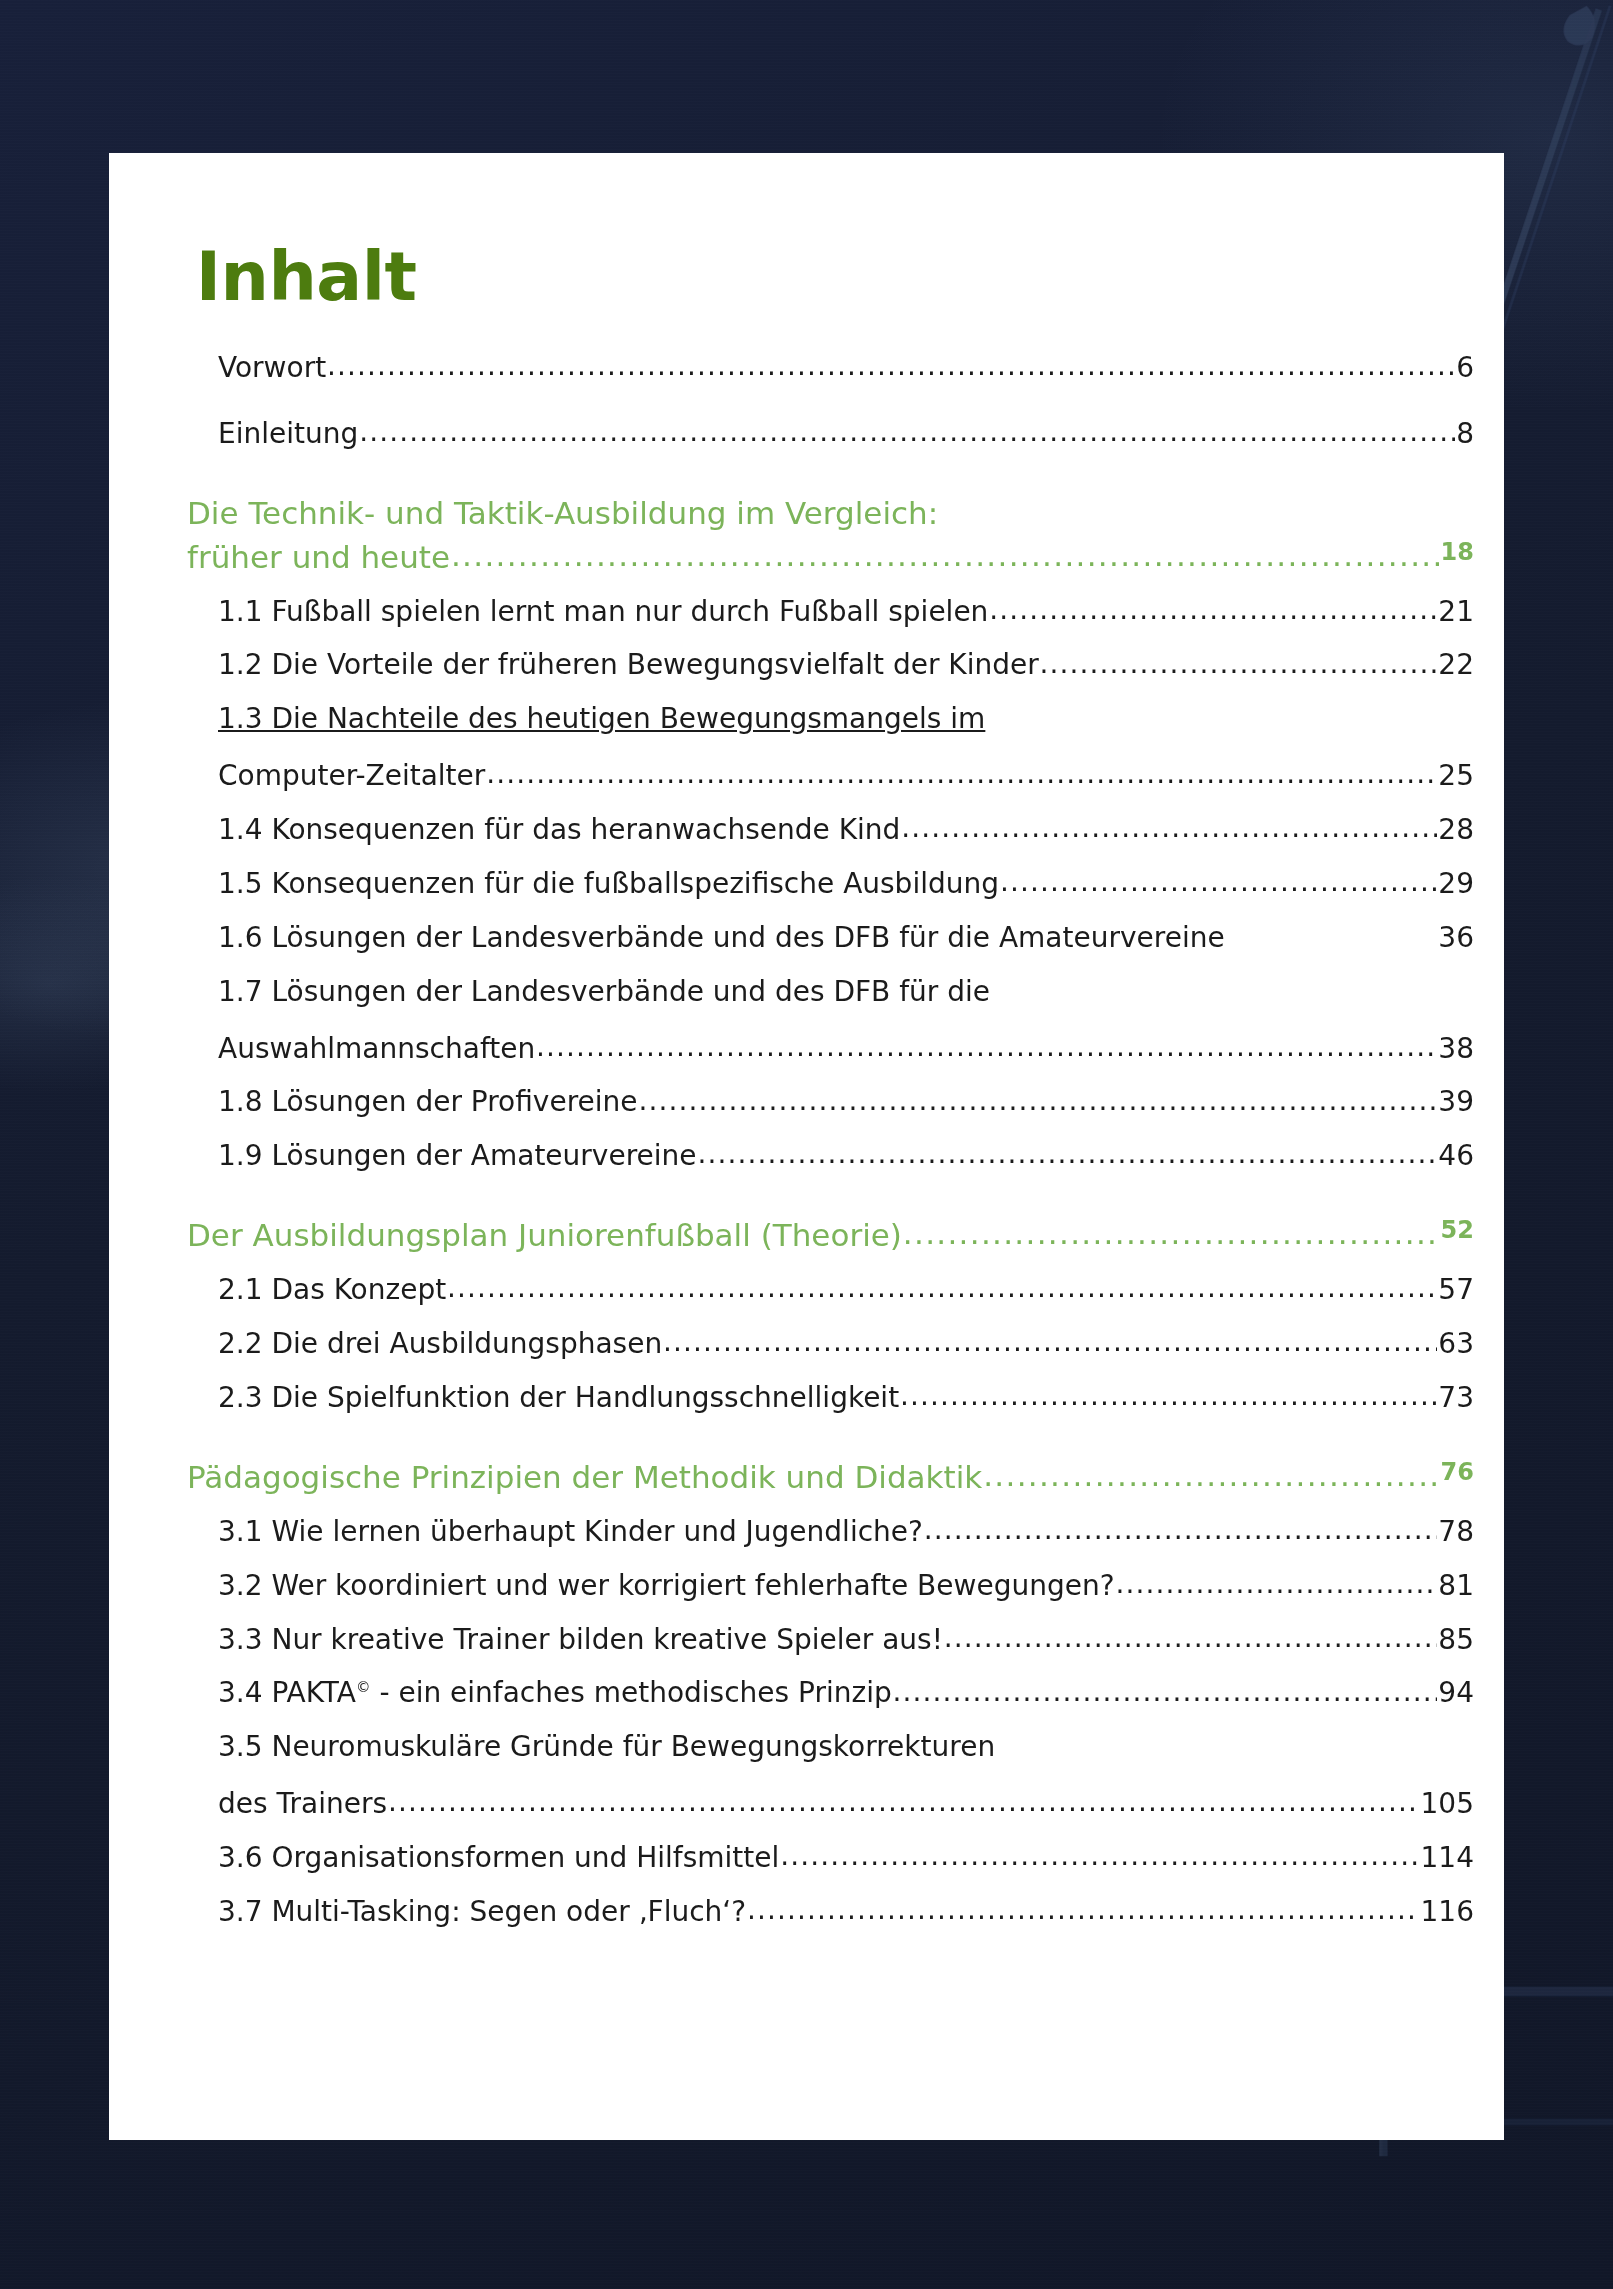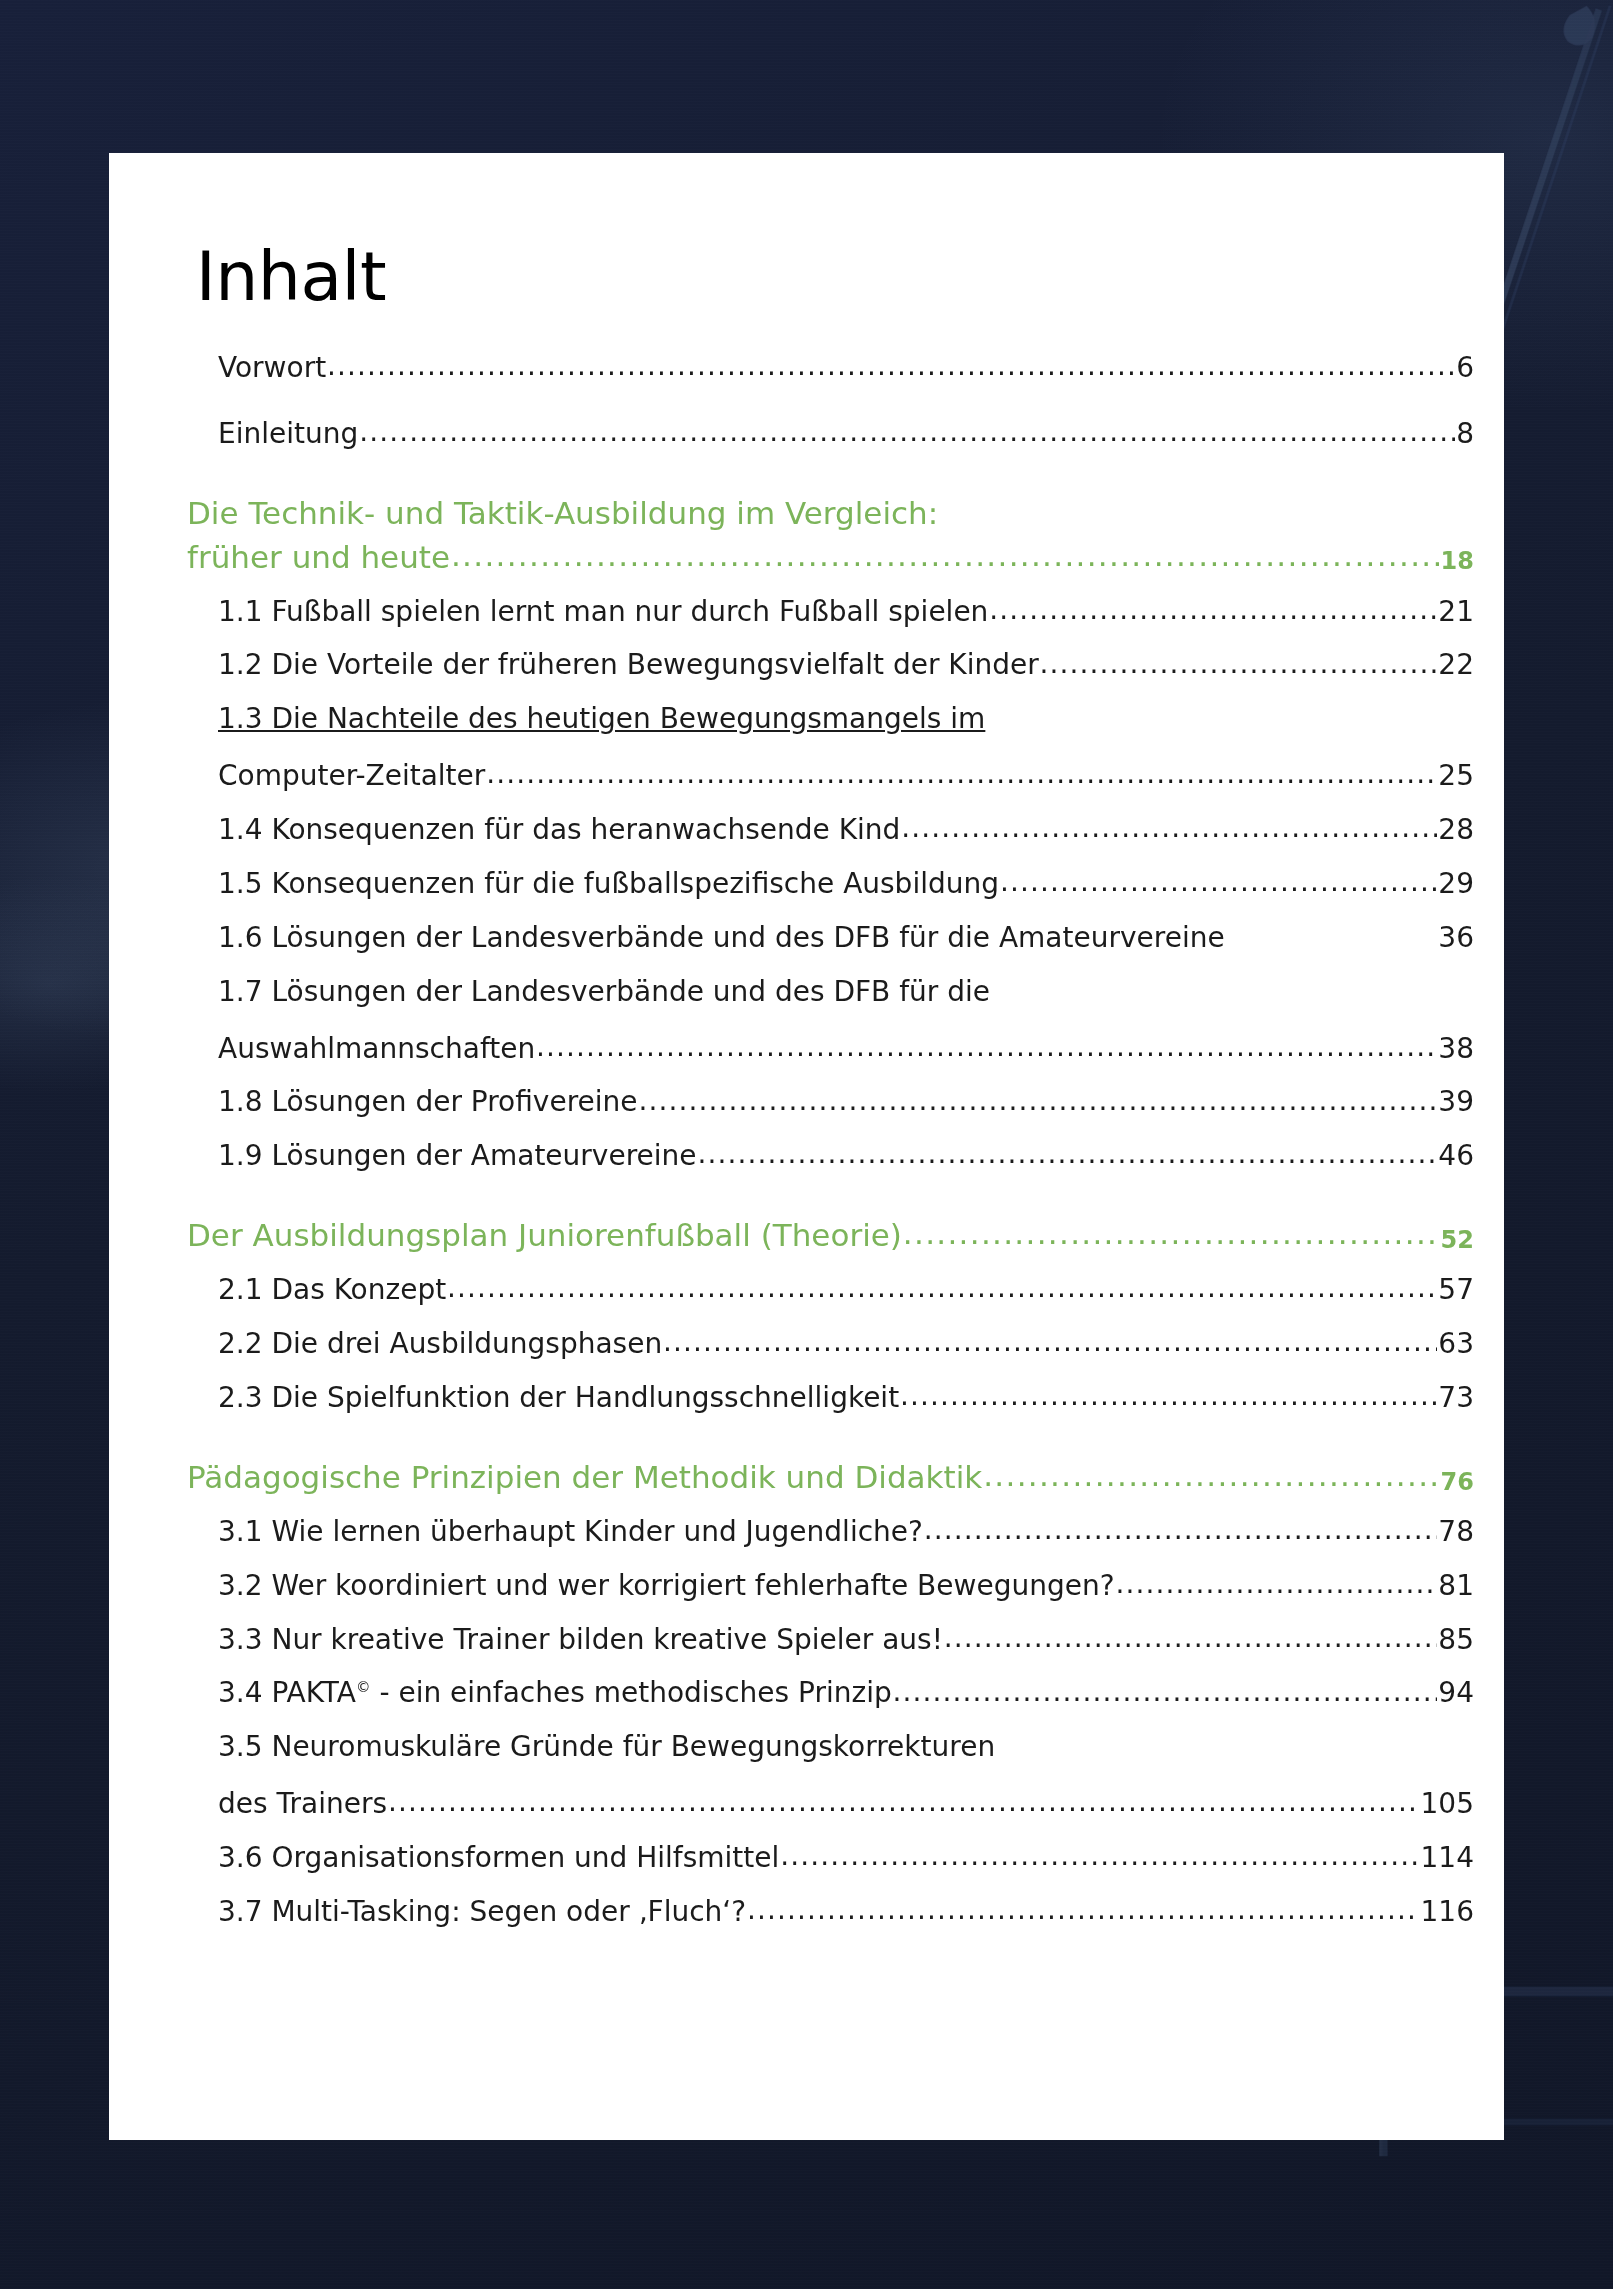--- a/index.html
+++ b/index.html
@@ -65,38 +65,38 @@
   .inner {
     position: absolute;
     left: 65px;
     right: 30px;
     top: 0;
   }
 
   h1.toc-title {
     font-family: "DejaVu Sans", sans-serif;
     font-size: 68px;
-    font-weight: normal;
+    font-weight: bold;
     letter-spacing: -0.5px;
-    color: #000000;
+    color: #4d7c0f;
     margin: 0;
     padding: 90px 0 0 21.7px;
     line-height: 1;
   }
 
   .toc-list {
     margin: 0;
     padding: 0;
     list-style: none;
   }
 
   
   .row {
     display: flex;
-    align-items: flex-end;
+    align-items: flex-start;
     width: 100%;
     box-sizing: border-box;
   }
   .row .label {
     white-space: pre;
     flex: 0 0 auto;
   }
   .row .leader {
     flex: 1 1 auto;
     min-width: 7.5px;

